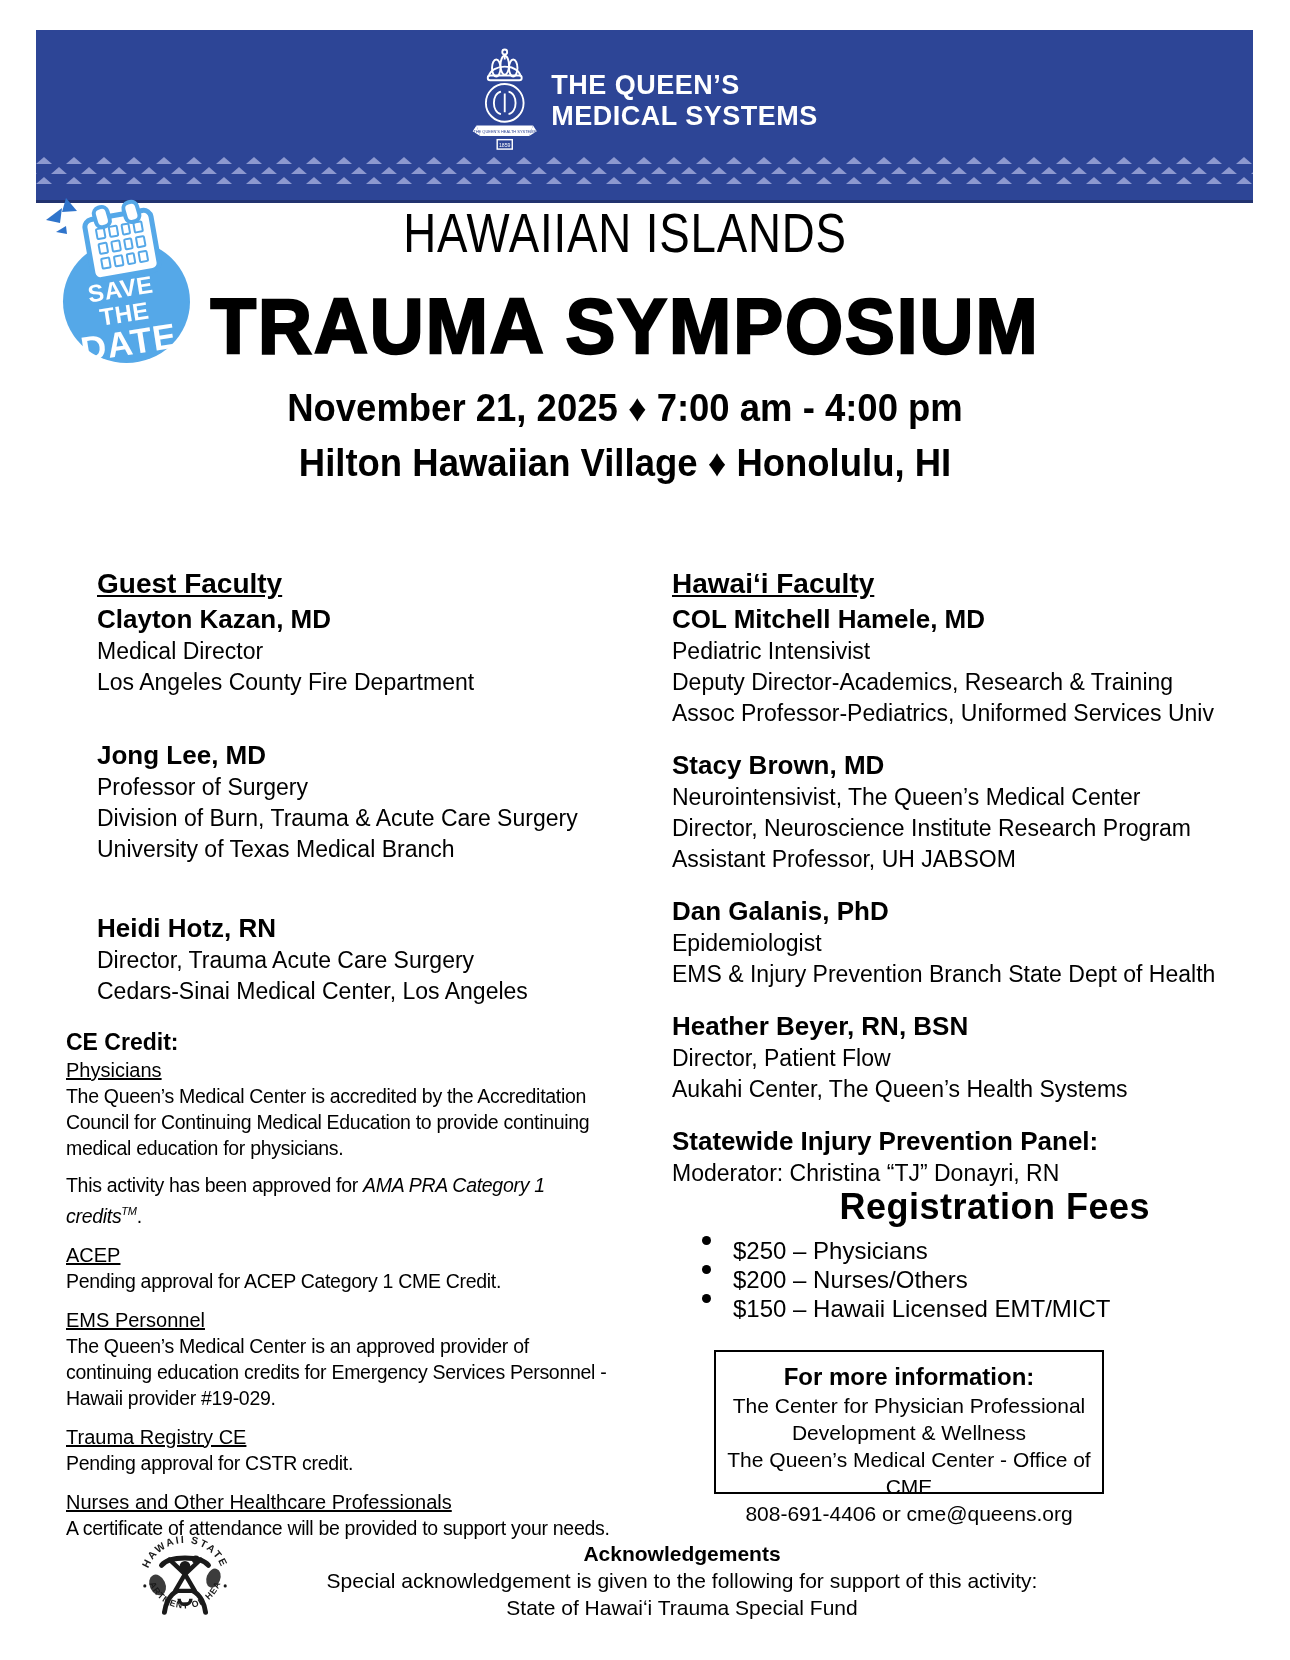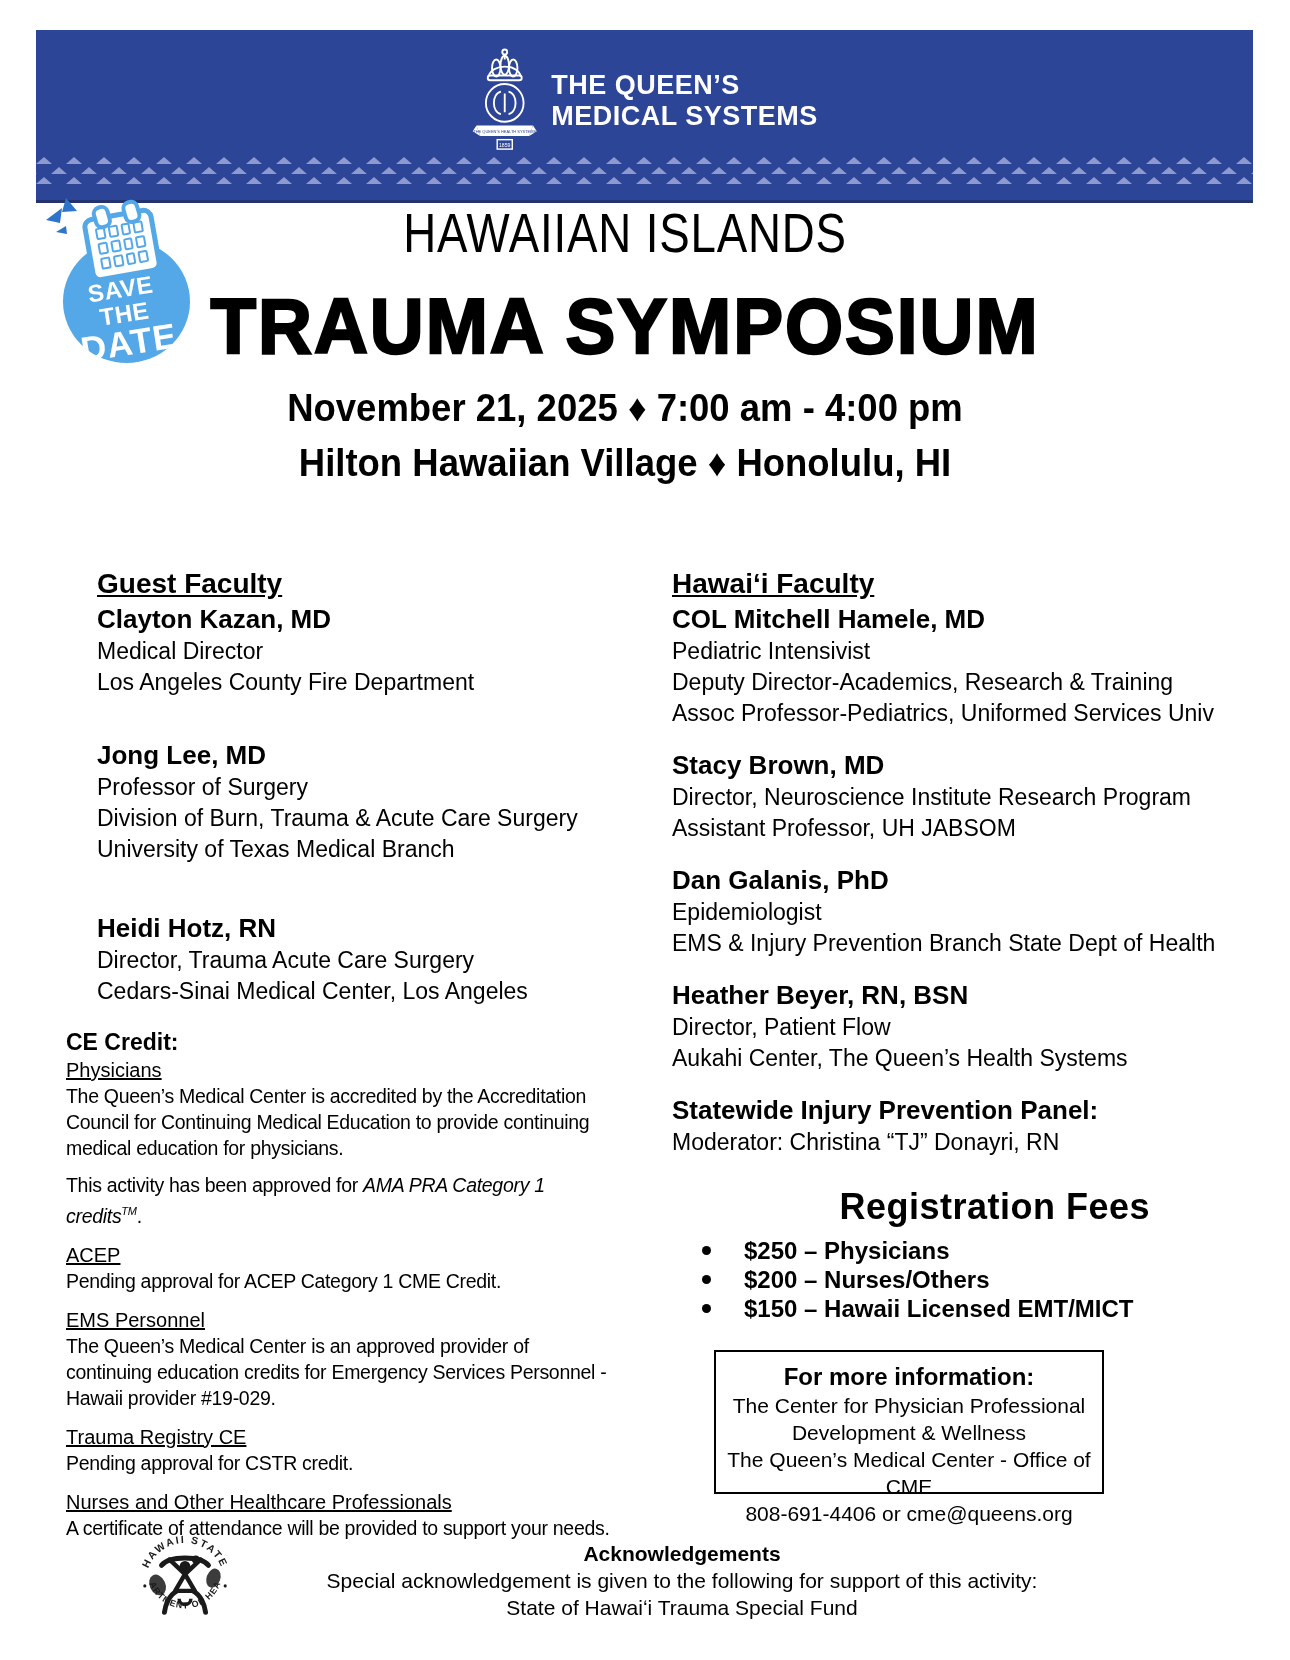--- a/index.html
+++ b/index.html
@@ -59,21 +59,21 @@
   .ce-text{font-size:19.5px;line-height:26px;letter-spacing:-.3px;}
   .ce-group{margin-top:13px;}
   .ama{margin-top:11px;}
   .ama i{font-style:italic;}
   .ama sup{font-size:11px;font-style:italic;}
 
   
   .reg{position:absolute;left:660px;top:1188px;width:490px;}
   .reg-heading{text-align:right;font-size:36px;font-weight:bold;letter-spacing:.5px;line-height:38px;}
   .reg-list{margin-top:10px;padding-left:42px;}
-  .reg-item{display:flex;align-items:center;gap:33px;font-size:24px;font-weight:bold;
+  .reg-item{display:flex;gap:22px;font-size:24px;font-weight:normal;
             line-height:29px;white-space:nowrap;}
   .dot{width:9px;height:9px;border-radius:50%;background:#000;flex:none;}
 
   
   .info-box{position:absolute;left:714px;top:1350px;width:390px;height:144px;border:2.5px solid #000;
             box-sizing:border-box;text-align:center;padding-top:9px;}
   .info-heading{font-size:24px;font-weight:bold;line-height:31px;}
   .info-line{font-size:21px;line-height:27px;}
 
   
@@ -184,20 +184,21 @@
   <div class="col col-right">
     <div class="fac-heading">Hawaiʻi Faculty</div>
     <div class="member" style="margin-top:0">
       <div class="m-name">COL Mitchell Hamele, MD</div>
       <div class="m-line">Pediatric Intensivist</div>
       <div class="m-line">Deputy Director-Academics, Research &amp; Training</div>
       <div class="m-line">Assoc Professor-Pediatrics, Uniformed Services Univ</div>
     </div>
     <div class="member">
       <div class="m-name">Stacy Brown, MD</div>
+      <div class="m-line">Neurointensivist, The Queen’s Medical Center</div>
       <div class="m-line">Director, Neuroscience Institute Research Program</div>
       <div class="m-line">Assistant Professor, UH JABSOM</div>
     </div>
     <div class="member">
       <div class="m-name">Dan Galanis, PhD</div>
       <div class="m-line">Epidemiologist</div>
       <div class="m-line">EMS &amp; Injury Prevention Branch State Dept of Health</div>
     </div>
     <div class="member">
       <div class="m-name">Heather Beyer, RN, BSN</div>

